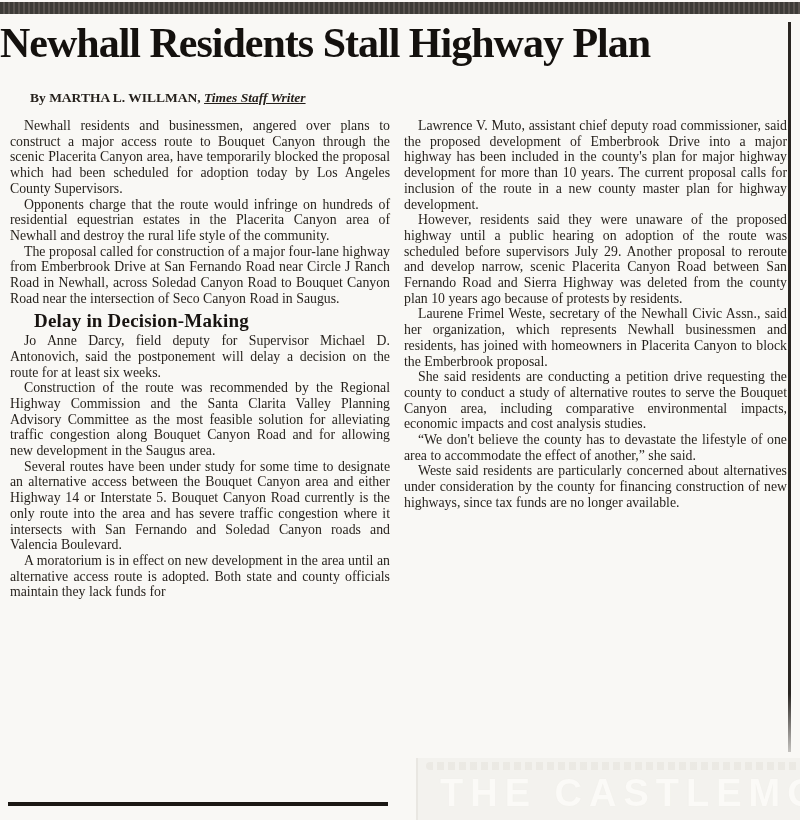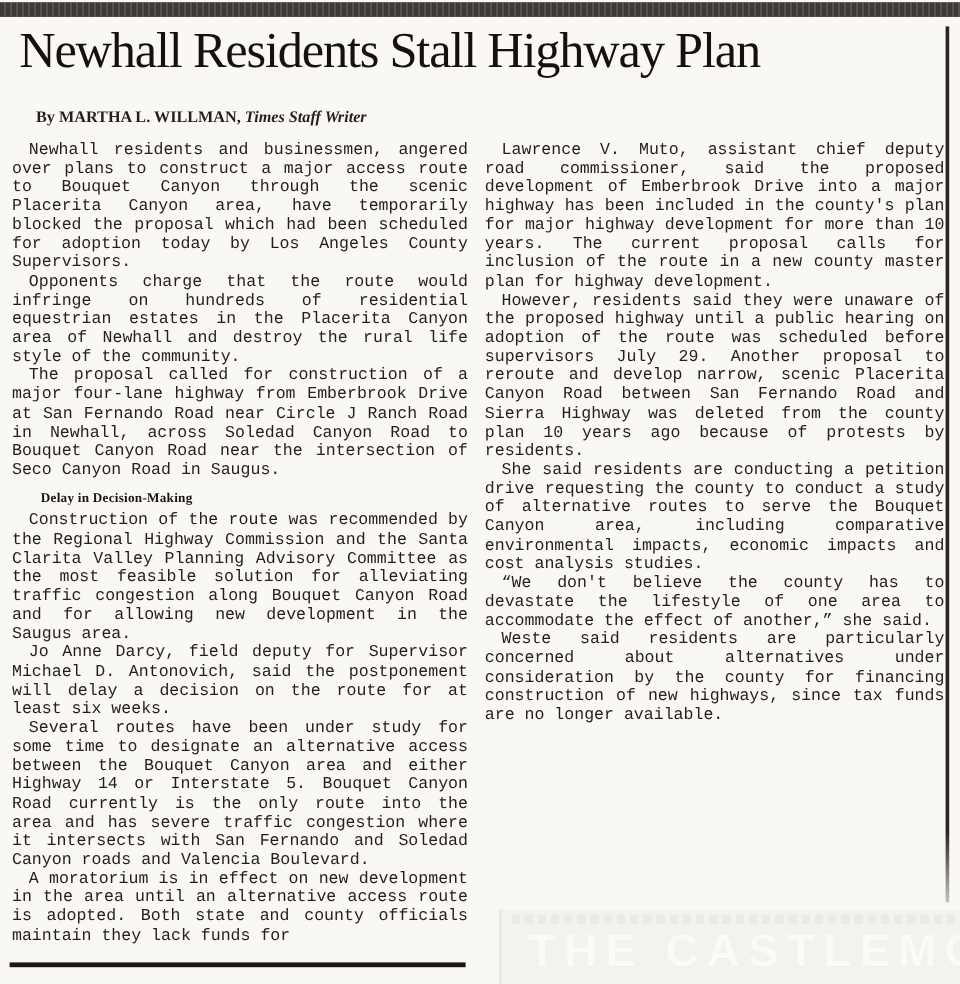--- a/index.html
+++ b/index.html
@@ -12,43 +12,43 @@
     overflow:hidden;
   }
   .halftone-bar{
     position:absolute;left:0;top:2px;width:800px;height:12px;
     background:
       repeating-linear-gradient(90deg,#2e2b27 0 3px,#4b4641 3px 5px),
       #3a3733;
     opacity:.92;
   }
   .headline{
-    position:absolute;left:16px;top:20px;width:770px;
-    font-size:42px;line-height:46px;font-weight:400;
+    position:absolute;left:0;top:20px;width:770px;
+    font-size:42px;line-height:46px;font-weight:700;
     letter-spacing:-1px;color:#14110e;margin:0;
     white-space:nowrap;
   }
   .byline{
     position:absolute;left:30px;top:90px;
     font-size:13.5px;font-weight:700;color:#241f1a;
   }
-  .byline .role{font-style:italic;font-weight:600;}
+  .byline .role{font-style:italic;font-weight:600;text-decoration:underline;}
   .columns{position:absolute;top:118px;left:0;width:800px;}
   .col{
     position:absolute;top:0;
     font-size:13.8px;line-height:15.7px;
     text-align:justify;
     color:#241f1a;
   }
   .col-left{left:10px;width:380px;}
   .col-right{left:404px;width:383px;}
   .col p{margin:0;}
-  .col p.indent{text-indent:14px;font-family:Liberation Mono, monospace;}
+  .col p.indent{text-indent:14px;}
   .subhead{
-    font-size:11px;font-weight:700;
+    font-size:19px;font-weight:700;
     margin:7px 0 4px 24px;
     letter-spacing:.2px;color:#181411;
   }
   .right-edge-rule{
     position:absolute;left:788px;top:22px;width:3px;height:730px;
     background:linear-gradient(#2a2622 0 92%,rgba(42,38,34,.25));
   }
   .column-end-rule{
     position:absolute;left:8px;top:802px;width:380px;height:4px;
     background:#1b1814;
@@ -85,29 +85,30 @@
   <span class="role">Times Staff Writer</span>
 </div>
 
 <div class="columns">
 
   <div class="col col-left">
     <p class="indent">Newhall residents and businessmen, angered over plans to construct a major access route to Bouquet Canyon through the scenic Placerita Canyon area, have temporarily blocked the proposal which had been scheduled for adoption today by Los Angeles County Supervisors.</p>
     <p class="indent">Opponents charge that the route would infringe on hundreds of residential equestrian estates in the Placerita Canyon area of Newhall and destroy the rural life style of the community.</p>
     <p class="indent">The proposal called for construction of a major four-lane highway from Emberbrook Drive at San Fernando Road near Circle J Ranch Road in Newhall, across Soledad Canyon Road to Bouquet Canyon Road near the intersection of Seco Canyon Road in Saugus.</p>
     <h3 class="subhead">Delay in Decision-Making</h3>
+    <p class="indent">Jo Anne Darcy, field deputy for Supervisor Michael D. Antonovich, said the postponement will delay a decision on the route for at least six weeks.</p>
     <p class="indent">Construction of the route was recommended by the Regional Highway Commission and the Santa Clarita Valley Planning Advisory Committee as the most feasible solution for alleviating traffic congestion along Bouquet Canyon Road and for allowing new development in the Saugus area.</p>
-    <p class="indent">Jo Anne Darcy, field deputy for Supervisor Michael D. Antonovich, said the postponement will delay a decision on the route for at least six weeks.</p>
     <p class="indent">Several routes have been under study for some time to designate an alternative access between the Bouquet Canyon area and either Highway 14 or Interstate 5. Bouquet Canyon Road currently is the only route into the area and has severe traffic congestion where it intersects with San Fernando and Soledad Canyon roads and Valencia Boulevard.</p>
     <p class="indent">A moratorium is in effect on new development in the area until an alternative access route is adopted. Both state and county officials maintain they lack funds for</p>
   </div>
 
   <div class="col col-right">
     <p class="indent">Lawrence V. Muto, assistant chief deputy road commissioner, said the proposed development of Emberbrook Drive into a major highway has been included in the county's plan for major highway development for more than 10 years. The current proposal calls for inclusion of the route in a new county master plan for highway development.</p>
     <p class="indent">However, residents said they were unaware of the proposed highway until a public hearing on adoption of the route was scheduled before supervisors July 29. Another proposal to reroute and develop narrow, scenic Placerita Canyon Road between San Fernando Road and Sierra Highway was deleted from the county plan 10 years ago because of protests by residents.</p>
+    <p class="indent">Laurene Frimel Weste, secretary of the Newhall Civic Assn., said her organization, which represents Newhall businessmen and residents, has joined with homeowners in Placerita Canyon to block the Emberbrook proposal.</p>
     <p class="indent">She said residents are conducting a petition drive requesting the county to conduct a study of alternative routes to serve the Bouquet Canyon area, including comparative environmental impacts, economic impacts and cost analysis studies.</p>
     <p class="indent">“We don't believe the county has to devastate the lifestyle of one area to accommodate the effect of another,” she said.</p>
     <p class="indent">Weste said residents are particularly concerned about alternatives under consideration by the county for financing construction of new highways, since tax funds are no longer available.</p>
   </div>
 
 </div>
 
 <div class="right-edge-rule"></div>
 <div class="column-end-rule"></div>
 

